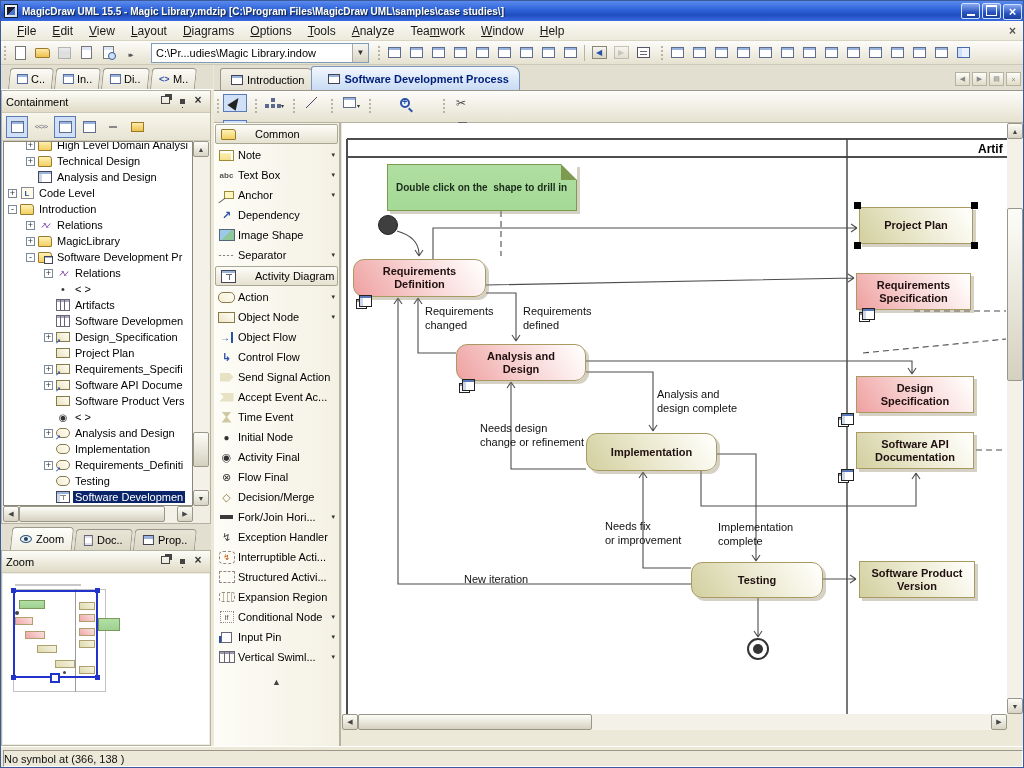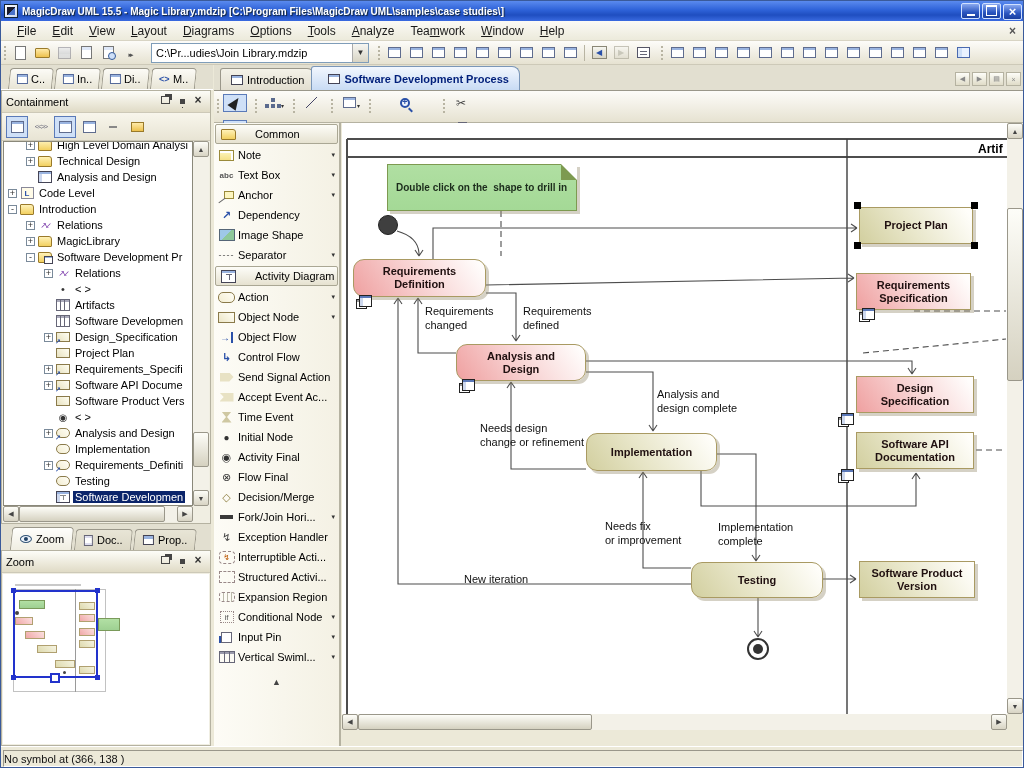--- a/index.html
+++ b/index.html
@@ -285,21 +285,21 @@
             <i></i>
           </span>
         </button>
         <button class="tbbtn">
           <span class="tbi i-chevron">
             <i></i>
           </span>
         </button>
       </div>
     <div class="combo" id="path-combo">
-      <span>C:\Pr...udies\Join Library.mdzip</span>
+      <span>C:\Pr...udies\Magic Library.indow</span>
       <span class="cb">▼</span>
     </div>
     <div class="tbgroup" id="tbg1">
         <button class="tbbtn">
           <span class="tbi i-org-chart">
             <i></i>
           </span>
         </button>
         <button class="tbbtn">
           <span class="tbi i-person-link">

